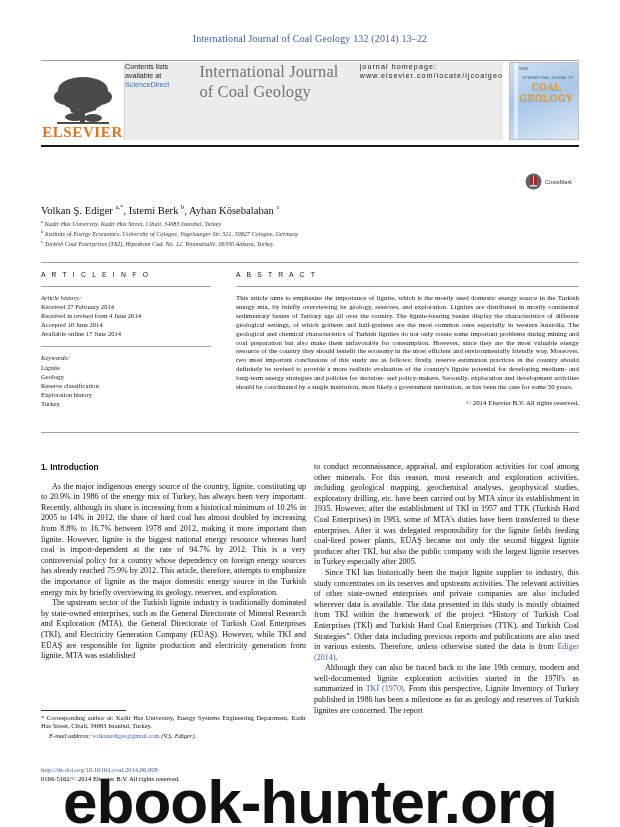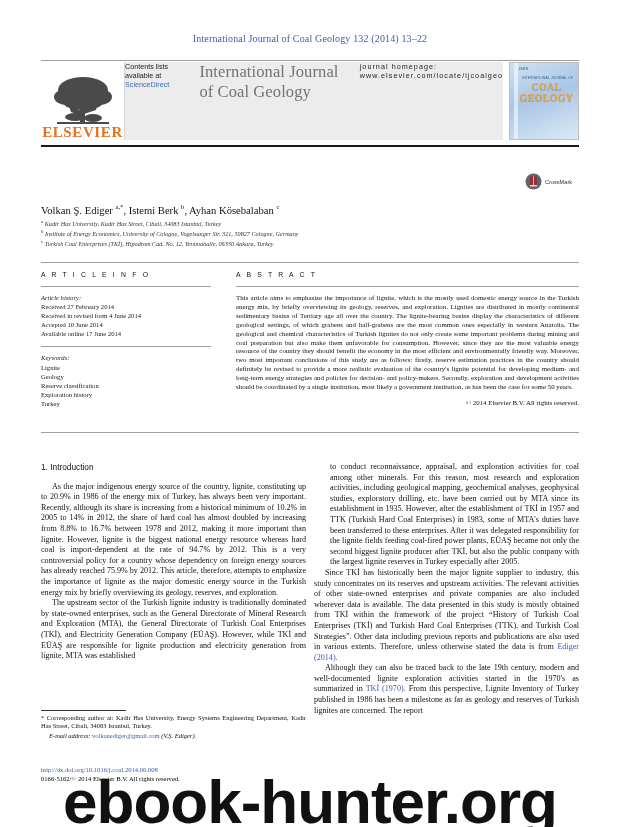--- a/index.html
+++ b/index.html
@@ -269,28 +269,28 @@
     line-height: 10.6px;
     text-align: justify;
     color: #111;
   }
   .col-left { left: 41px; }
   .col-right { left: 314px; }
   .body-col h2 {
     margin: 0 0 9px 0;
     font-family: "Liberation Sans", sans-serif;
     font-size: 8.3px;
-    font-weight: 400;
+    font-weight: 700;
     color: #111;
   }
   .body-col p {
     margin: 0;
     text-indent: 11px;
   }
-  .body-col p.noindent { text-indent: 0; margin-left: 16px; }
+  .body-col p.noindent { text-indent: 0; }
   .cite { color: #3a5ea8; }
 
   
   .foot-rule {
     position: absolute;
     left: 41px;
     top: 710px;
     width: 85px;
     height: 1px;
     background: #333;

